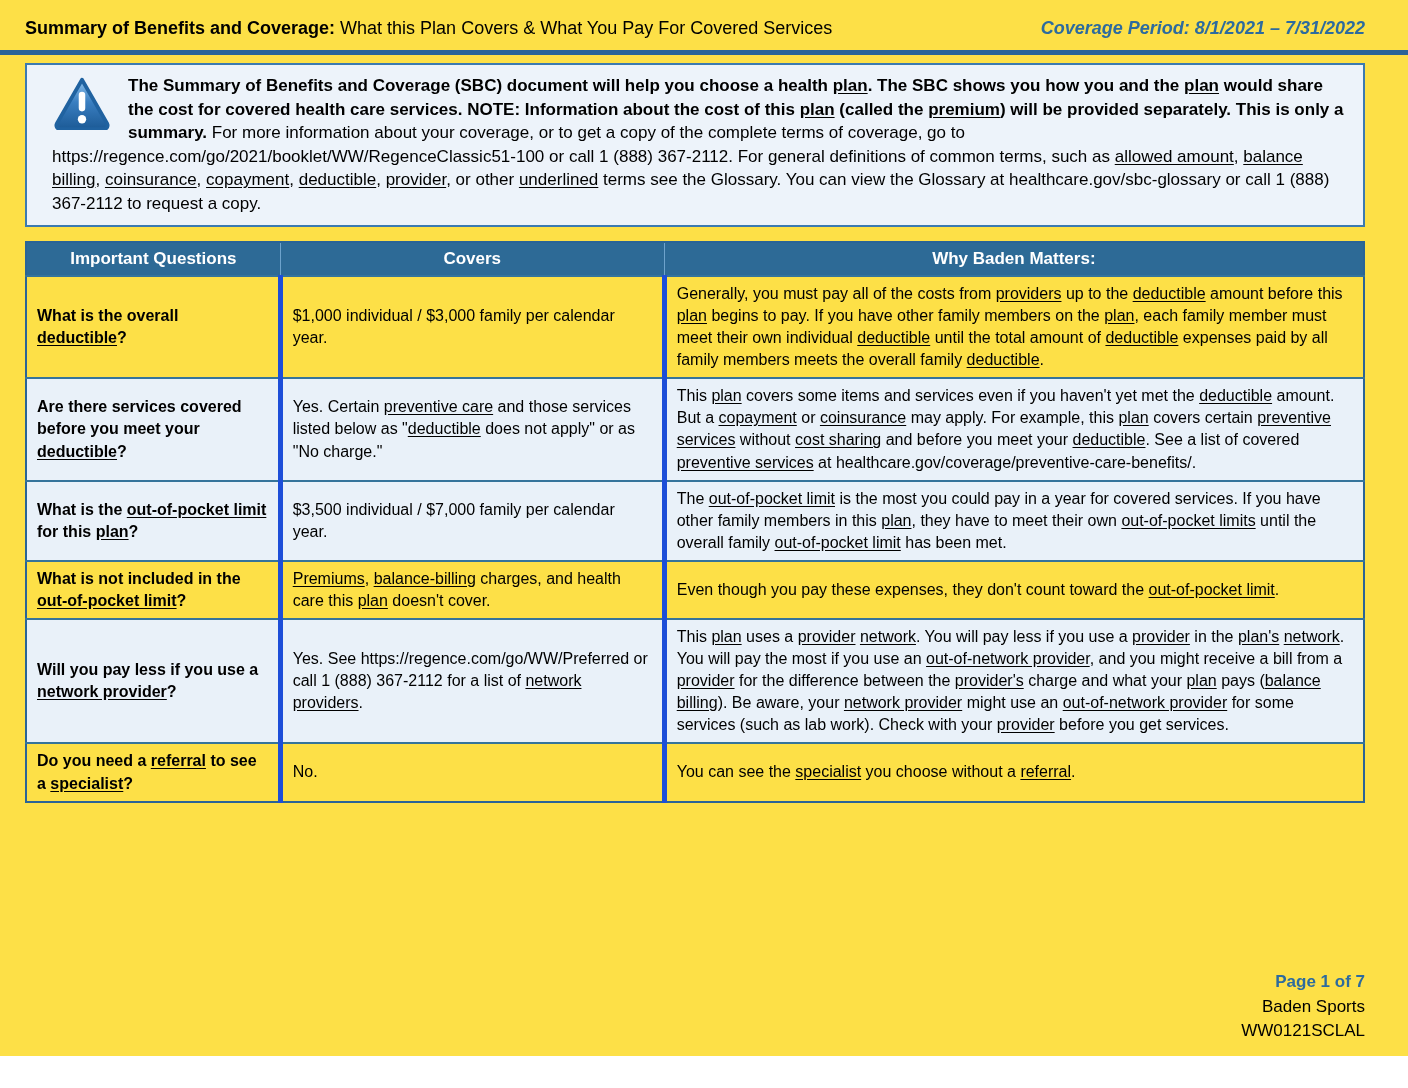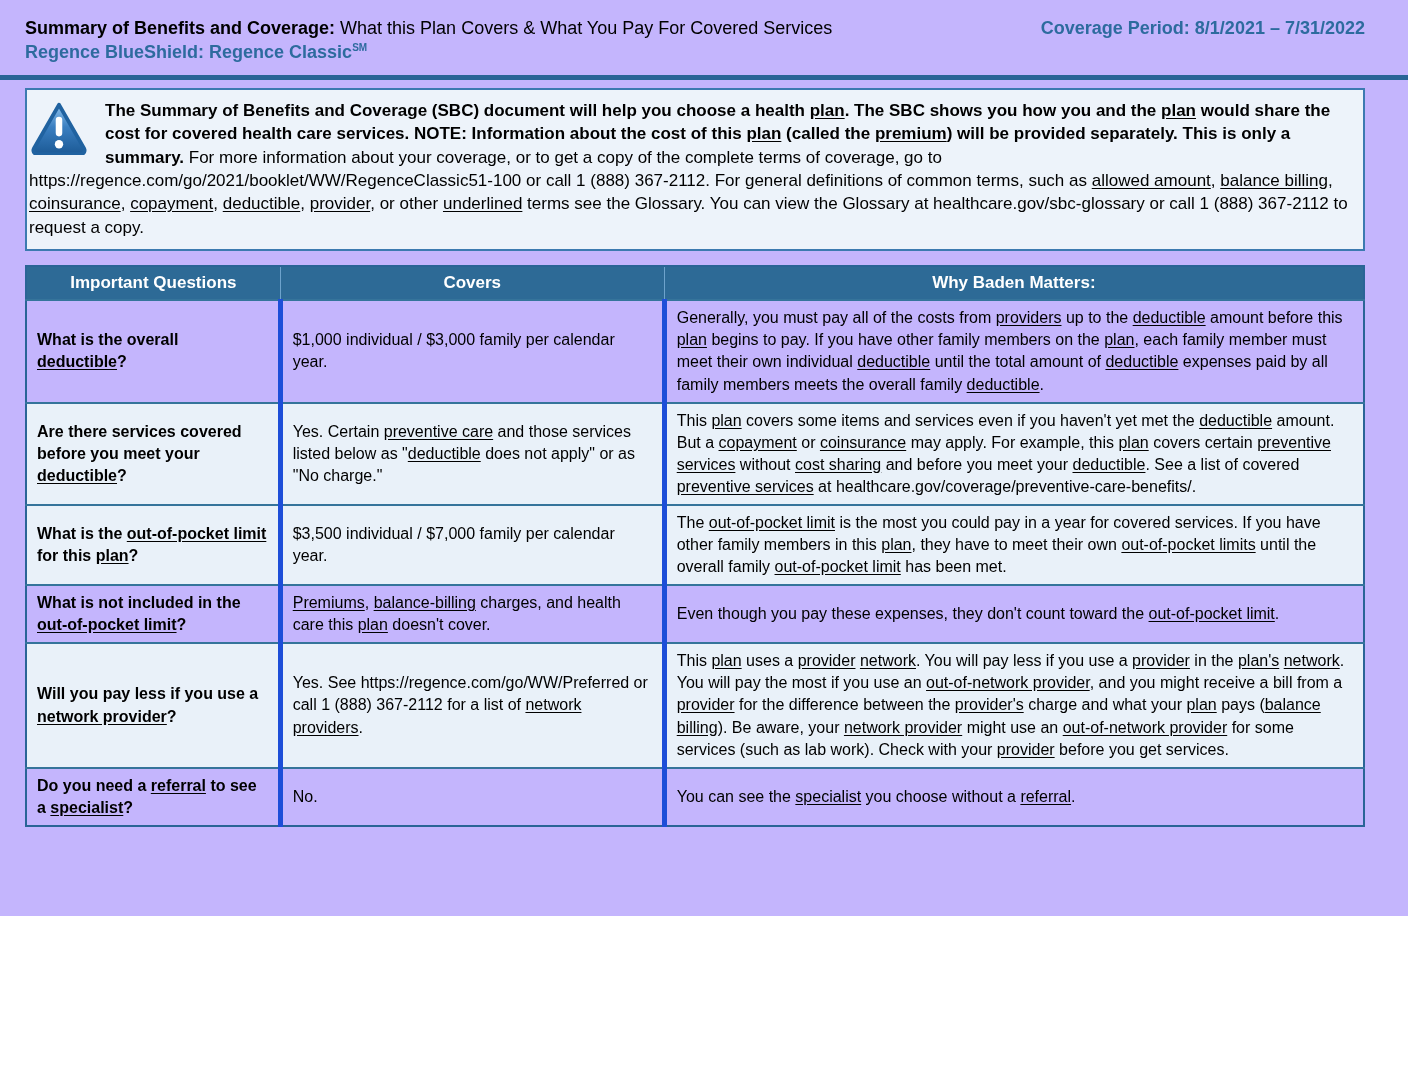--- a/index.html
+++ b/index.html
@@ -1,32 +1,32 @@
 <!DOCTYPE html>
 <html><head>
 <meta charset="utf-8">
 <style>
   * { margin:0; padding:0; box-sizing:border-box; }
   body { font-family: "Liberation Sans", "DejaVu Sans", sans-serif; background:#fff; }
-  .page { width:1408px; height:916px; position:relative; background:#c4b5fd; overflow:hidden; }
+  .page { width:1408px; height:1056px; position:relative; background:#fde047; overflow:hidden; }
   .content { padding:16px 43px 0 25px; }
 
   
   .hdr { display:flex; justify-content:space-between; align-items:flex-start; }
   .hdr-left { font-size:18px; line-height:1.35; color:#000; }
-  .hdr-right { font-size:18px; line-height:1.35; text-align:left; white-space:nowrap; }
+  .hdr-right { font-size:18px; line-height:1.35; text-align:left; white-space:nowrap;font-style:italic; }
   .blue { color:#2d6b9e; }
   .b { font-weight:bold; }
   .plan-name { color:#2d6b9e; font-weight:bold; }
   .plan-name sup { font-size:10px; }
   .rule { height:5px; background:#2a6496; margin-top:10px; }
 
   
   .alert { margin:8px 25px 0 25px; width:1340px; background:#edf3fa; border:2px solid #3c7ab0;
-           padding:9px 13px 10px 2px; font-size:17px; line-height:1.38; color:#000; }
+           padding:9px 13px 10px 25px; font-size:17px; line-height:1.38; color:#000; }
   .alert-icon { float:left; margin:2px 16px 4px 0; }
   .alert u, .cell u { text-underline-offset:2px; }
 
   
   table.sbc { margin:14px 25px 0 25px; width:1340px; border-collapse:collapse;
               border:2px solid #2a6496; table-layout:fixed; }
   table.sbc col.c1 { width:19%; }
   table.sbc col.c2 { width:28.7%; }
   table.sbc col.c3 { width:52.3%; }
   table.sbc th { background:#2d6a96; color:#fff; text-align:center; font-size:17px; font-weight:bold;
@@ -45,23 +45,20 @@
 </head>
 <body>
 
 <div class="page">
 
   <div class="content">
     <div class="hdr">
       <div class="hdr-left">
         <div>
           <span class="b">Summary of Benefits and Coverage:</span><span> What this Plan Covers &amp; What You Pay For Covered Services</span>
-        </div>
-        <div class="plan-name">
-          <span>Regence BlueShield: Regence Classic</span><sup>SM</sup>
         </div>
       </div>
       <div class="hdr-right">
         <div class="blue b">Coverage Period: 8/1/2021 – 7/31/2022</div>
       </div>
     </div>
   </div>
 
   <div class="rule"></div>
 
@@ -123,14 +120,19 @@
         <td class="cell">This <u>plan</u> uses a <u>provider</u> <u>network</u>. You will pay less if you use a <u>provider</u> in the <u>plan's</u> <u>network</u>. You will pay the most if you use an <u>out-of-network provider</u>, and you might receive a bill from a <u>provider</u> for the difference between the <u>provider's</u> charge and what your <u>plan</u> pays (<u>balance billing</u>). Be aware, your <u>network provider</u> might use an <u>out-of-network provider</u> for some services (such as lab work). Check with your <u>provider</u> before you get services.</td>
       </tr>
       <tr>
         <td class="q cell">Do you need a <u>referral</u> to see a <u>specialist</u>?</td>
         <td class="cell">No.</td>
         <td class="cell">You can see the <u>specialist</u> you choose without a <u>referral</u>.</td>
       </tr>
     </tbody>
   </table>
 
+  <div class="footer">
+    <div class="page-num">Page 1 of 7</div>
+    <div>Baden Sports</div>
+    <div>WW0121SCLAL</div>
+  </div>
 
 </div>
 
 </body></html>

